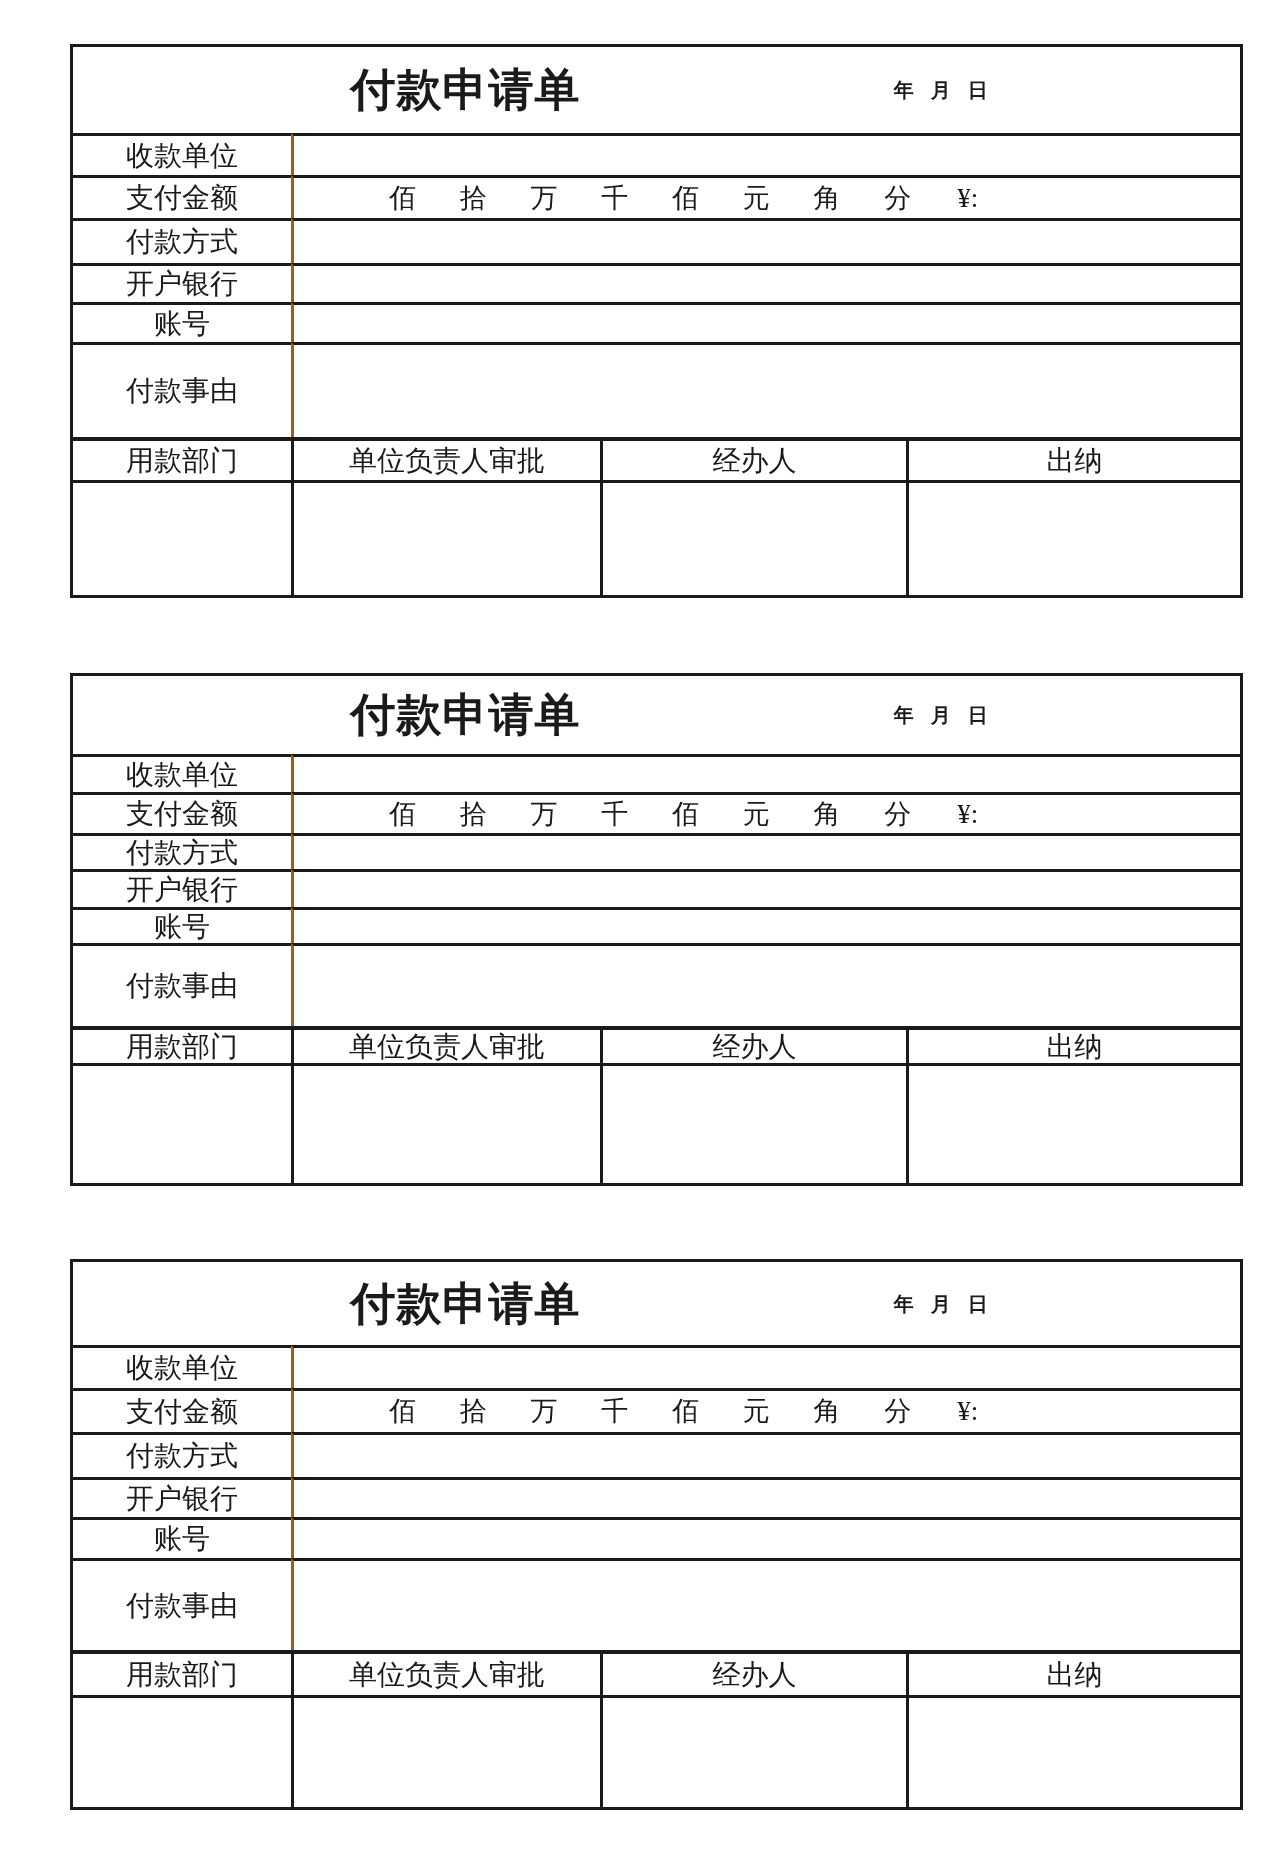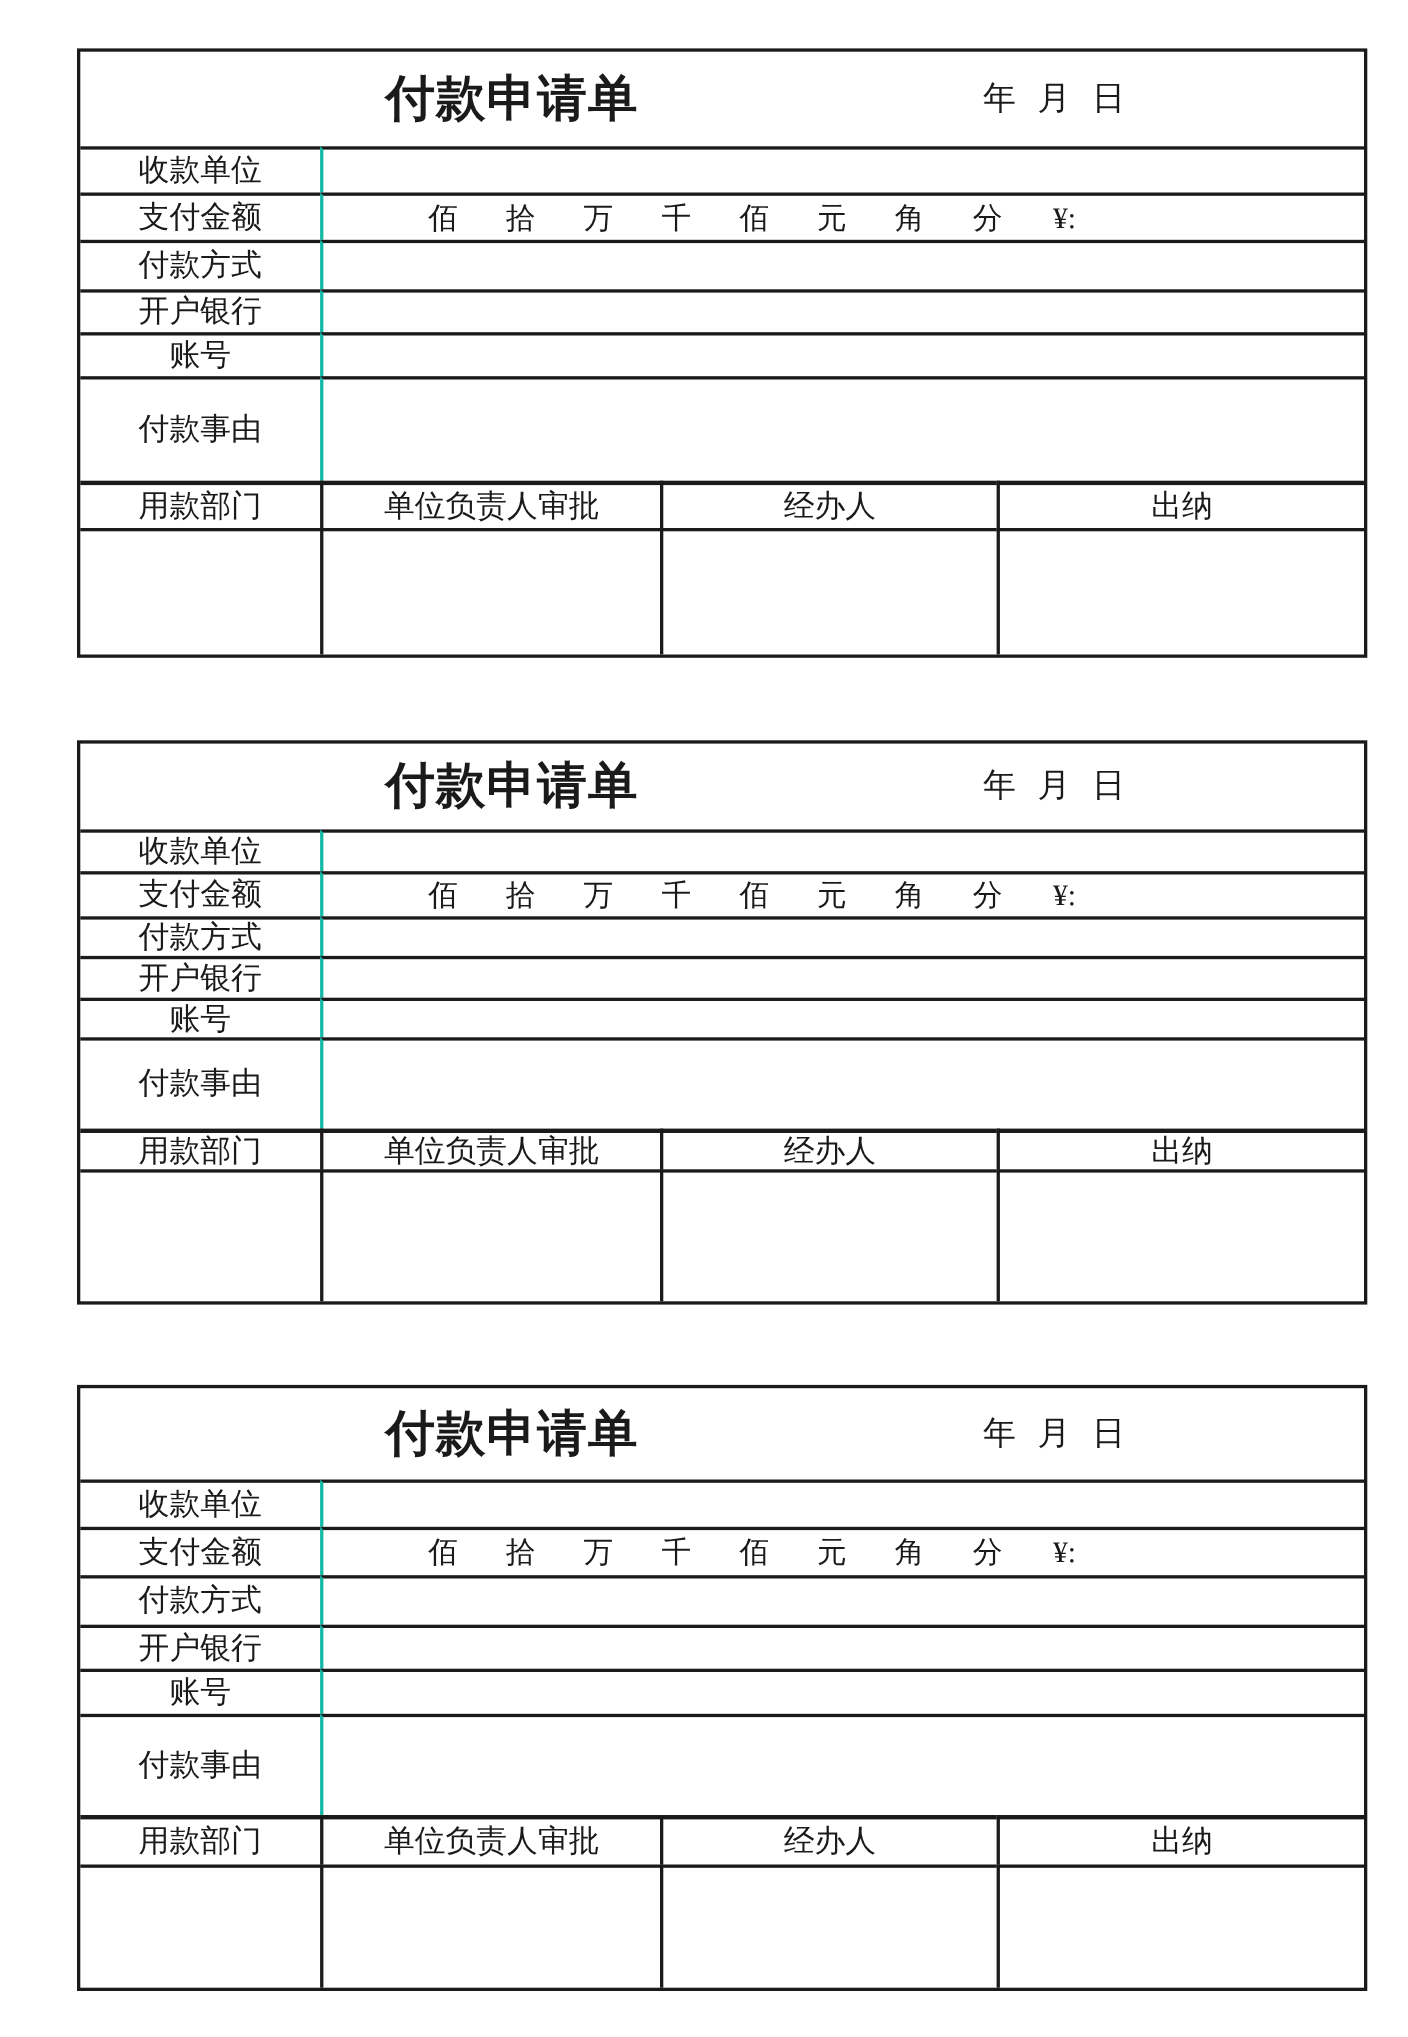--- a/index.html
+++ b/index.html
@@ -23,25 +23,25 @@
     display:flex;align-items:center;justify-content:center;
     font-size:28px;line-height:1;white-space:nowrap;
   }
   .title-cell{grid-column:1/5;border-top:none;position:relative;margin-left:28px;}
   .form-title{
     position:absolute;left:32%;top:50%;transform:translate(-50%,-50%);
     font-size:45px;font-weight:600;letter-spacing:1px;
   }
   .form-date{
     position:absolute;left:69.6%;top:50%;transform:translateY(-50%);
-    font-size:30px;word-spacing:12px;
+    font-size:20px;word-spacing:12px;font-weight:bold;
   }
   .label-cell{grid-column:1/2;}
   .value-cell{
-    grid-column:2/5;border-left:3px solid #14b8a6;
+    grid-column:2/5;border-left:3px solid #a16207;
     justify-content:flex-start;
   }
   .amount-cell{padding-left:95px;}
   .amount-units{word-spacing:37px;font-size:27px;}
   .amount-currency{margin-left:46px;font-size:27px;}
   .hdr-top{border-top-width:4px;}
   .vline{border-left:3px solid #1a1a1a;}
   .sig-cell{justify-content:flex-start;}
 </style>
 </head>

